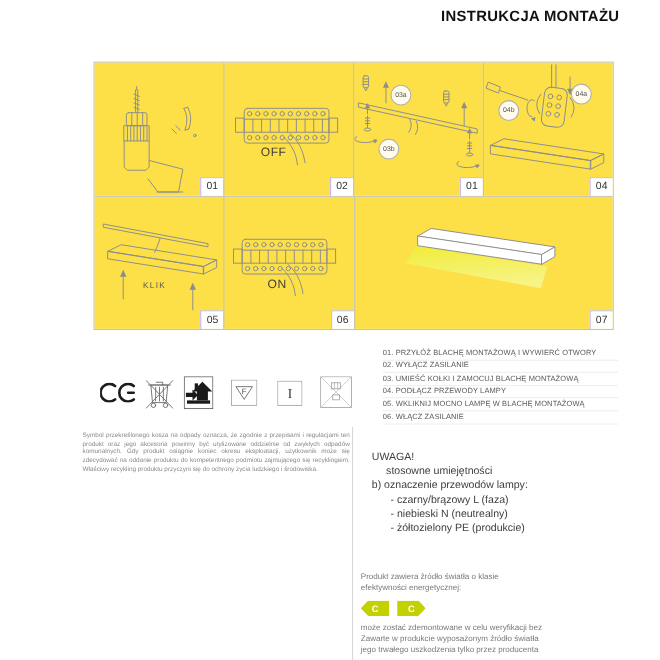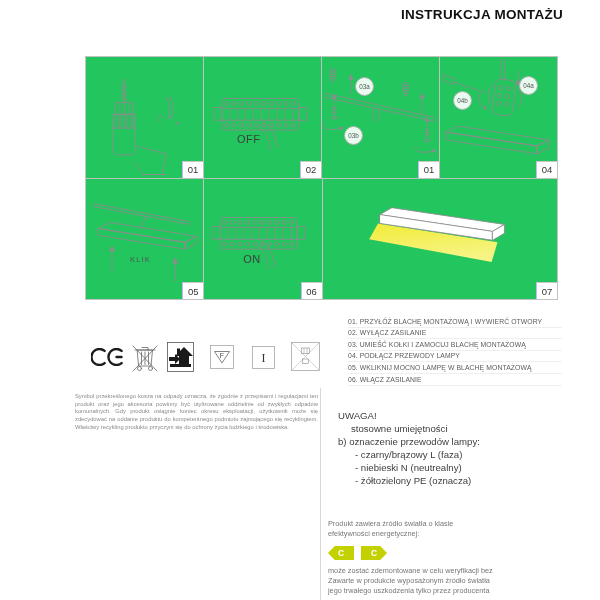--- a/index.html
+++ b/index.html
@@ -5,21 +5,21 @@
   html,body{margin:0;padding:0;background:#fff;}
   .page{position:relative;width:600px;height:600px;background:#fff;overflow:hidden;
         font-family:"Liberation Sans", sans-serif;margin-left:20px;}
   .title{position:absolute;top:7px;left:372px;width:180px;text-align:center;
          font-size:13.5px;font-weight:bold;color:#111;letter-spacing:.3px;}
   
   .grid{position:absolute;left:65px;top:56px;width:473px;height:244px;
         border:1px solid #c2c2c2;display:flex;flex-direction:column;box-sizing:border-box;}
   .row{display:flex;flex:1;min-height:0;}
   .row1{border-bottom:1px solid #c2c2c2;}
-  .panel{position:relative;flex:1;box-sizing:border-box;background:#22c55e;}
+  .panel{position:relative;flex:1;box-sizing:border-box;background:#fde047;}
   .panel+.panel{border-left:1px solid #c2c2c2;}
   .panel.wide{flex:2;}
   .art{position:absolute;left:0;top:0;width:100%;height:100%;}
   .tag{position:absolute;right:0;bottom:0;width:20px;height:16px;background:#fff;
        border-left:1px solid #c4b5fd;border-top:1px solid #c6c6c6;display:flex;
        align-items:center;justify-content:center;font-size:9.5px;color:#333;}
   .switch-label{position:absolute;font-size:11px;color:#3f3f3f;letter-spacing:.5px;}
   .klik{position:absolute;font-family:Liberation Sans, sans-serif;font-size:7.5px;
         letter-spacing:1.2px;color:#555;}
   .callout{position:absolute;width:17px;height:17px;border:1px solid #b0b0b0;border-radius:50%;
@@ -319,21 +319,21 @@
   </div>
 
   <div class="vdivider"></div>
 
   <div class="warning">
     <div>UWAGA!</div>
     <div class="indent1">stosowne umiejętności</div>
     <div>b) oznaczenie przewodów lampy:</div>
     <div class="indent2">- czarny/brązowy L (faza)</div>
     <div class="indent2">- niebieski N (neutrealny)</div>
-    <div class="indent2">- żółtozielony PE (oznacza)</div>
+    <div class="indent2">- żółtozielony PE (produkcie)</div>
   </div>
 
   <div class="energy">
     <div>Produkt zawiera źródło światła o klasie</div>
     <div>efektywności energetycznej:</div>
     <div class="badges">
       <div class="badge pl">
         <span>C</span>
       </div>
       <div class="badge pr">

